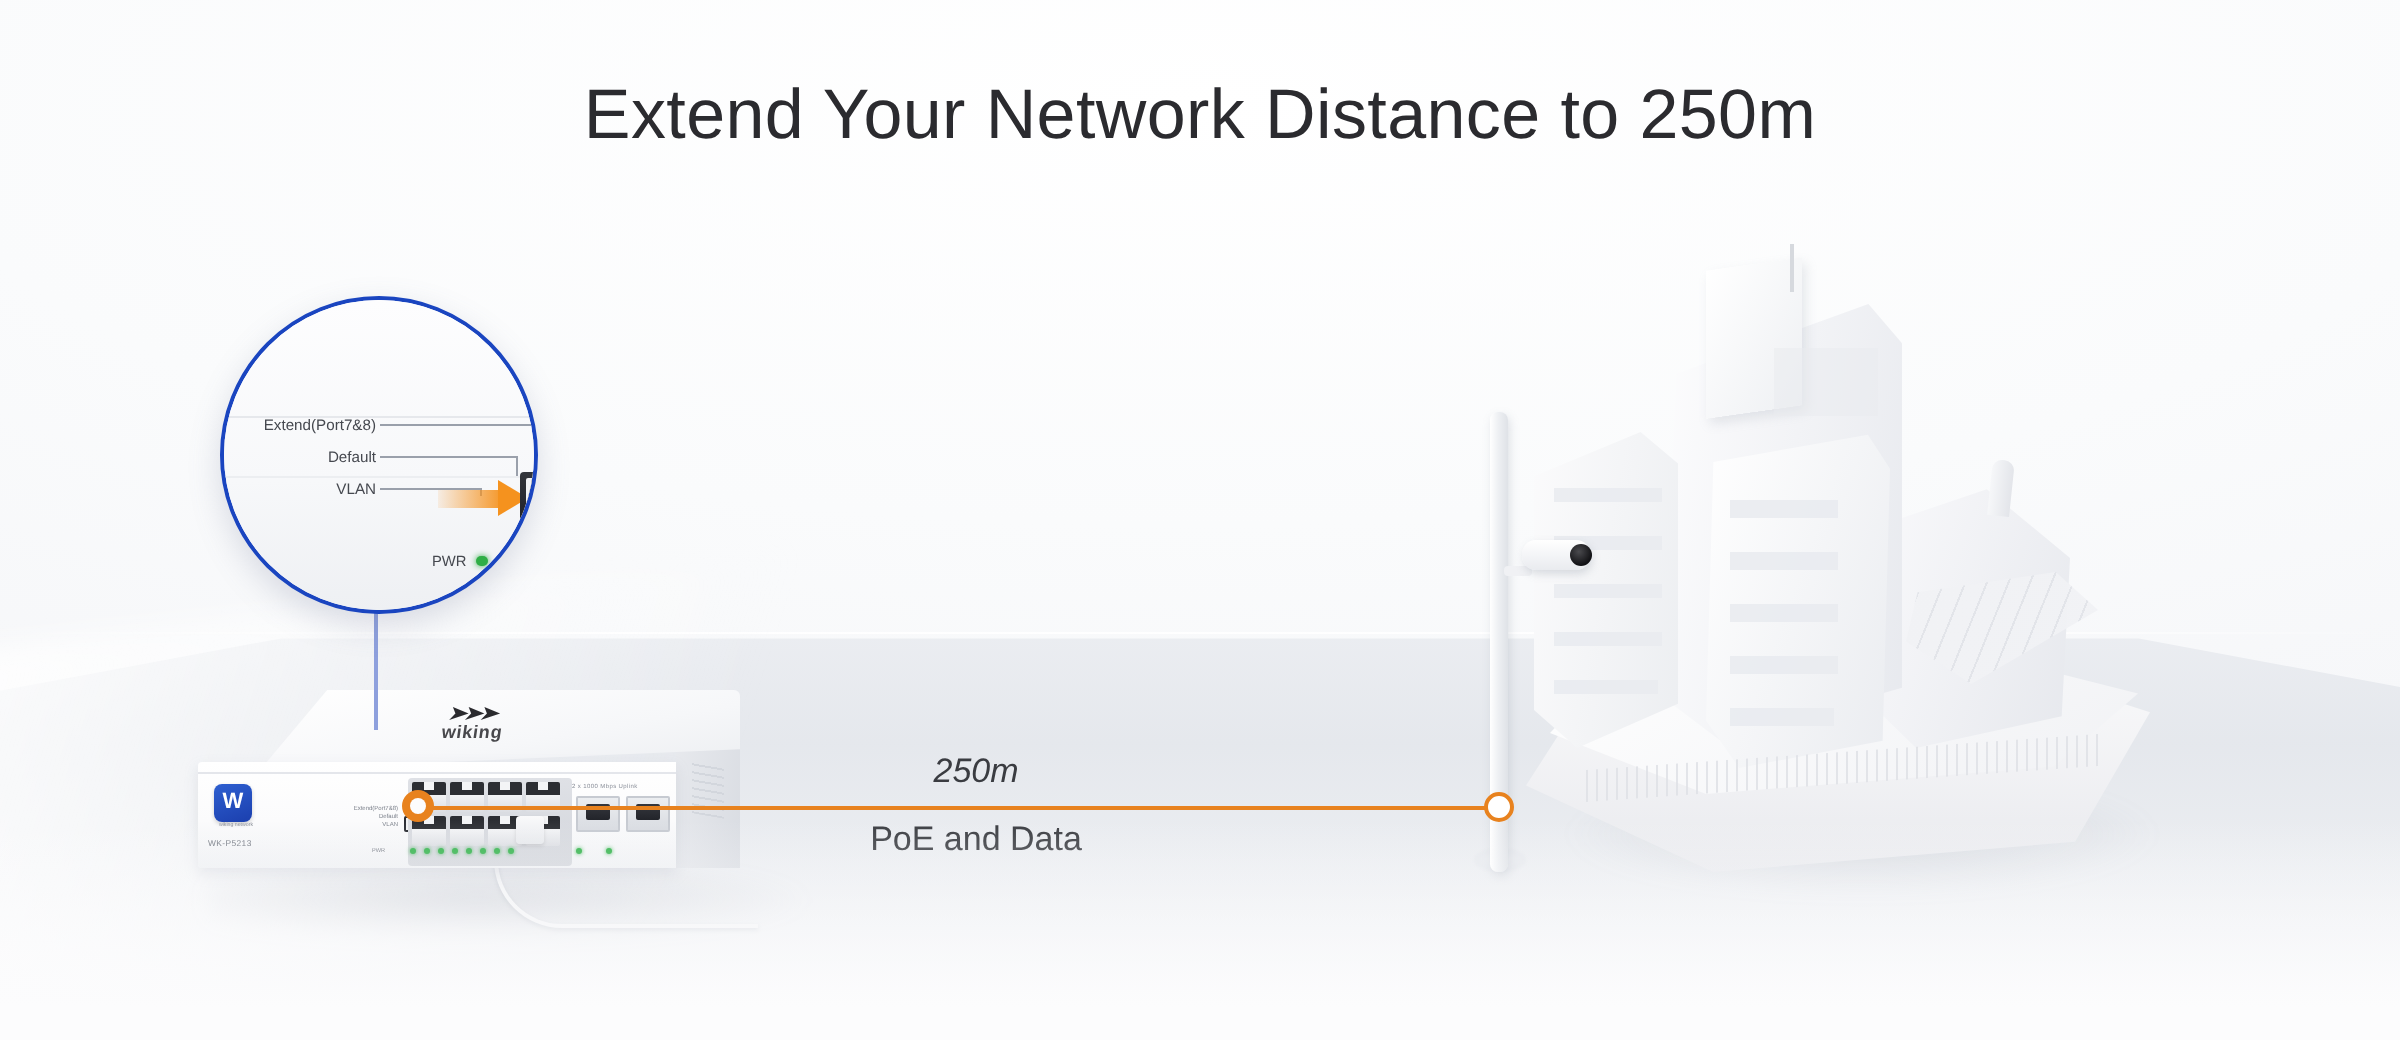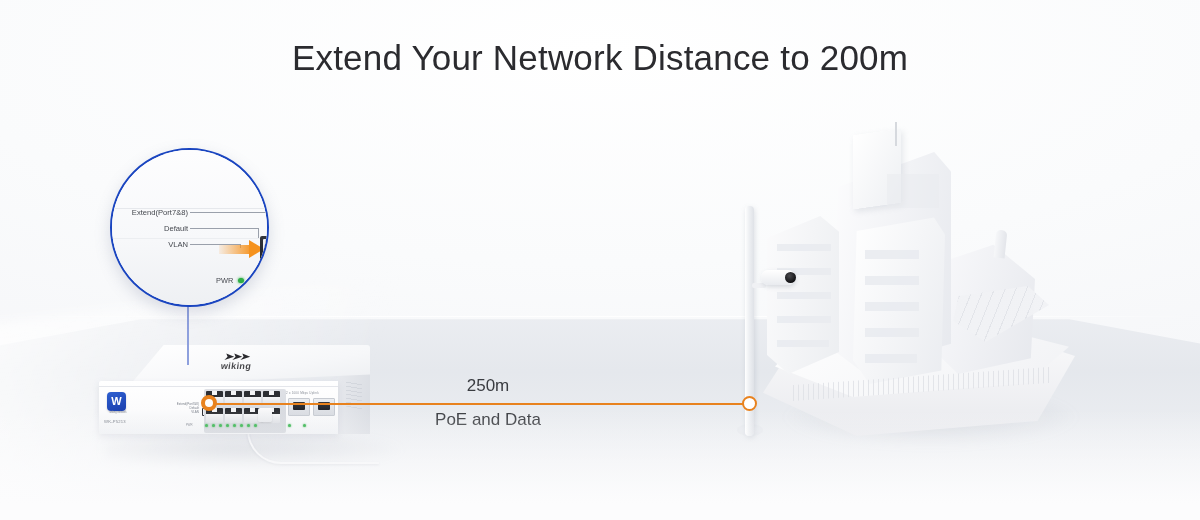--- a/index.html
+++ b/index.html
@@ -221,37 +221,37 @@
     position:absolute;left:201px;top:395px;width:16px;height:16px;border-radius:50%;
     background:#e8821e;border:3px solid #e8821e;box-sizing:border-box;
   }
   .link-dot-in{position:absolute;left:205px;top:399px;width:8px;height:8px;border-radius:50%;background:#fcfcfd;}
   .link-dot2{
     position:absolute;left:742px;top:396px;width:15px;height:15px;border-radius:50%;
     background:#fff;border:2.6px solid #e8821e;box-sizing:border-box;
   }
   .lbl-dist{
     position:absolute;left:408px;top:376px;width:160px;text-align:center;
-    font-size:17px;color:#3a3c41;
+    font-size:17px;color:#3a3c41;font-style:italic;
   }
   .lbl-kind{
     position:absolute;left:408px;top:410px;width:160px;text-align:center;
     font-size:17px;color:#3a3c41;
   }
 </style>
 </head>
 <body>
 
 <div id="stage">
 
   <div class="ground"></div>
   <div class="ground-edge"></div>
   <div class="ground-sheen"></div>
 
-  <div class="title">Extend Your Network Distance to 200m</div>
+  <div class="title">Extend Your Network Distance to 250m</div>
 
   <div class="city">
     <div class="shadow-city"></div>
     <div class="podium"></div>
     <div class="podium-top"></div>
 
     <div class="twr twrD"></div>
     <div class="glassroof"></div>
     <div class="twr twrB"></div>
     <div class="twr twrA"></div>

